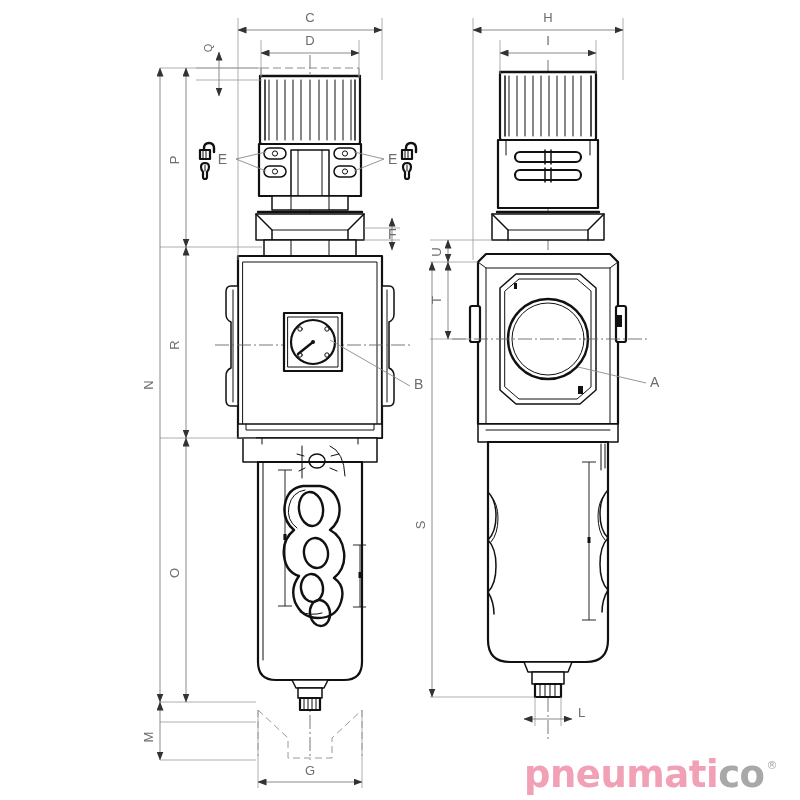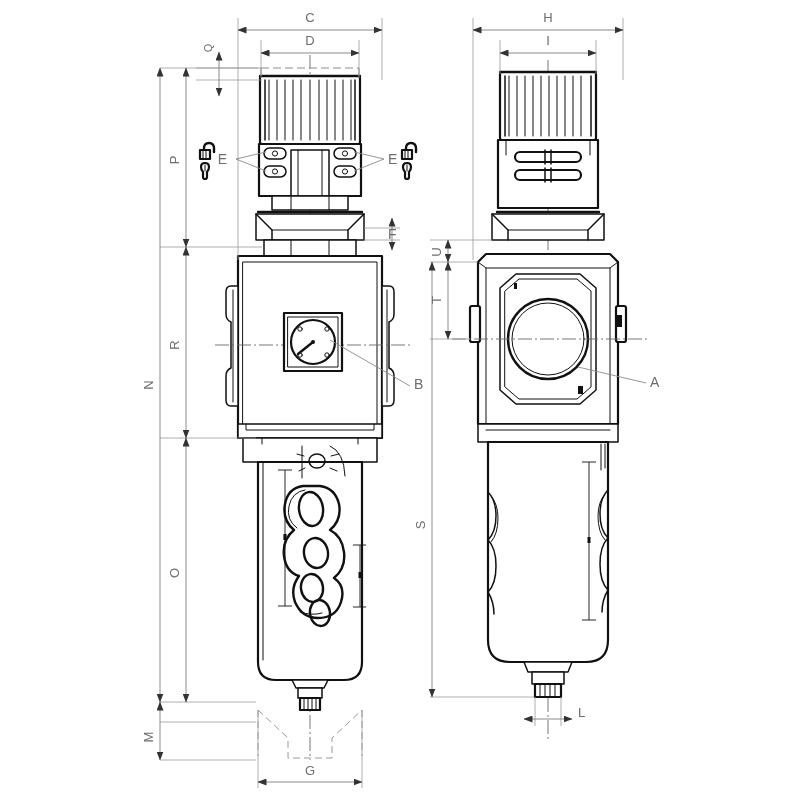--- a/index.html
+++ b/index.html
@@ -522,14 +522,20 @@
 
       <g>
         <path class="leader" d="M578,367 L646,383"></path>
         <text class="callout-label" x="650" y="387" text-anchor="start">A</text>
       </g>
     </g>
   </g>
 
 </svg>
 
-
+<div class="logo-wrap">
+  <span class="logo-main" id="logo-primary" style="color: rgb(242, 160, 181);">pneumati</span>
+  <span class="logo-main" id="logo-secondary" style="color: rgb(168, 168, 168);">c</span>
+  <span class="logo-main" id="logo-tertiary" style="color: rgb(168, 168, 168);">o</span>
+  <span class="logo-reg" id="logo-reg" style="color: rgb(168, 168, 168);">®</span>
 </div>
 
+</div>
+
 </body></html>

